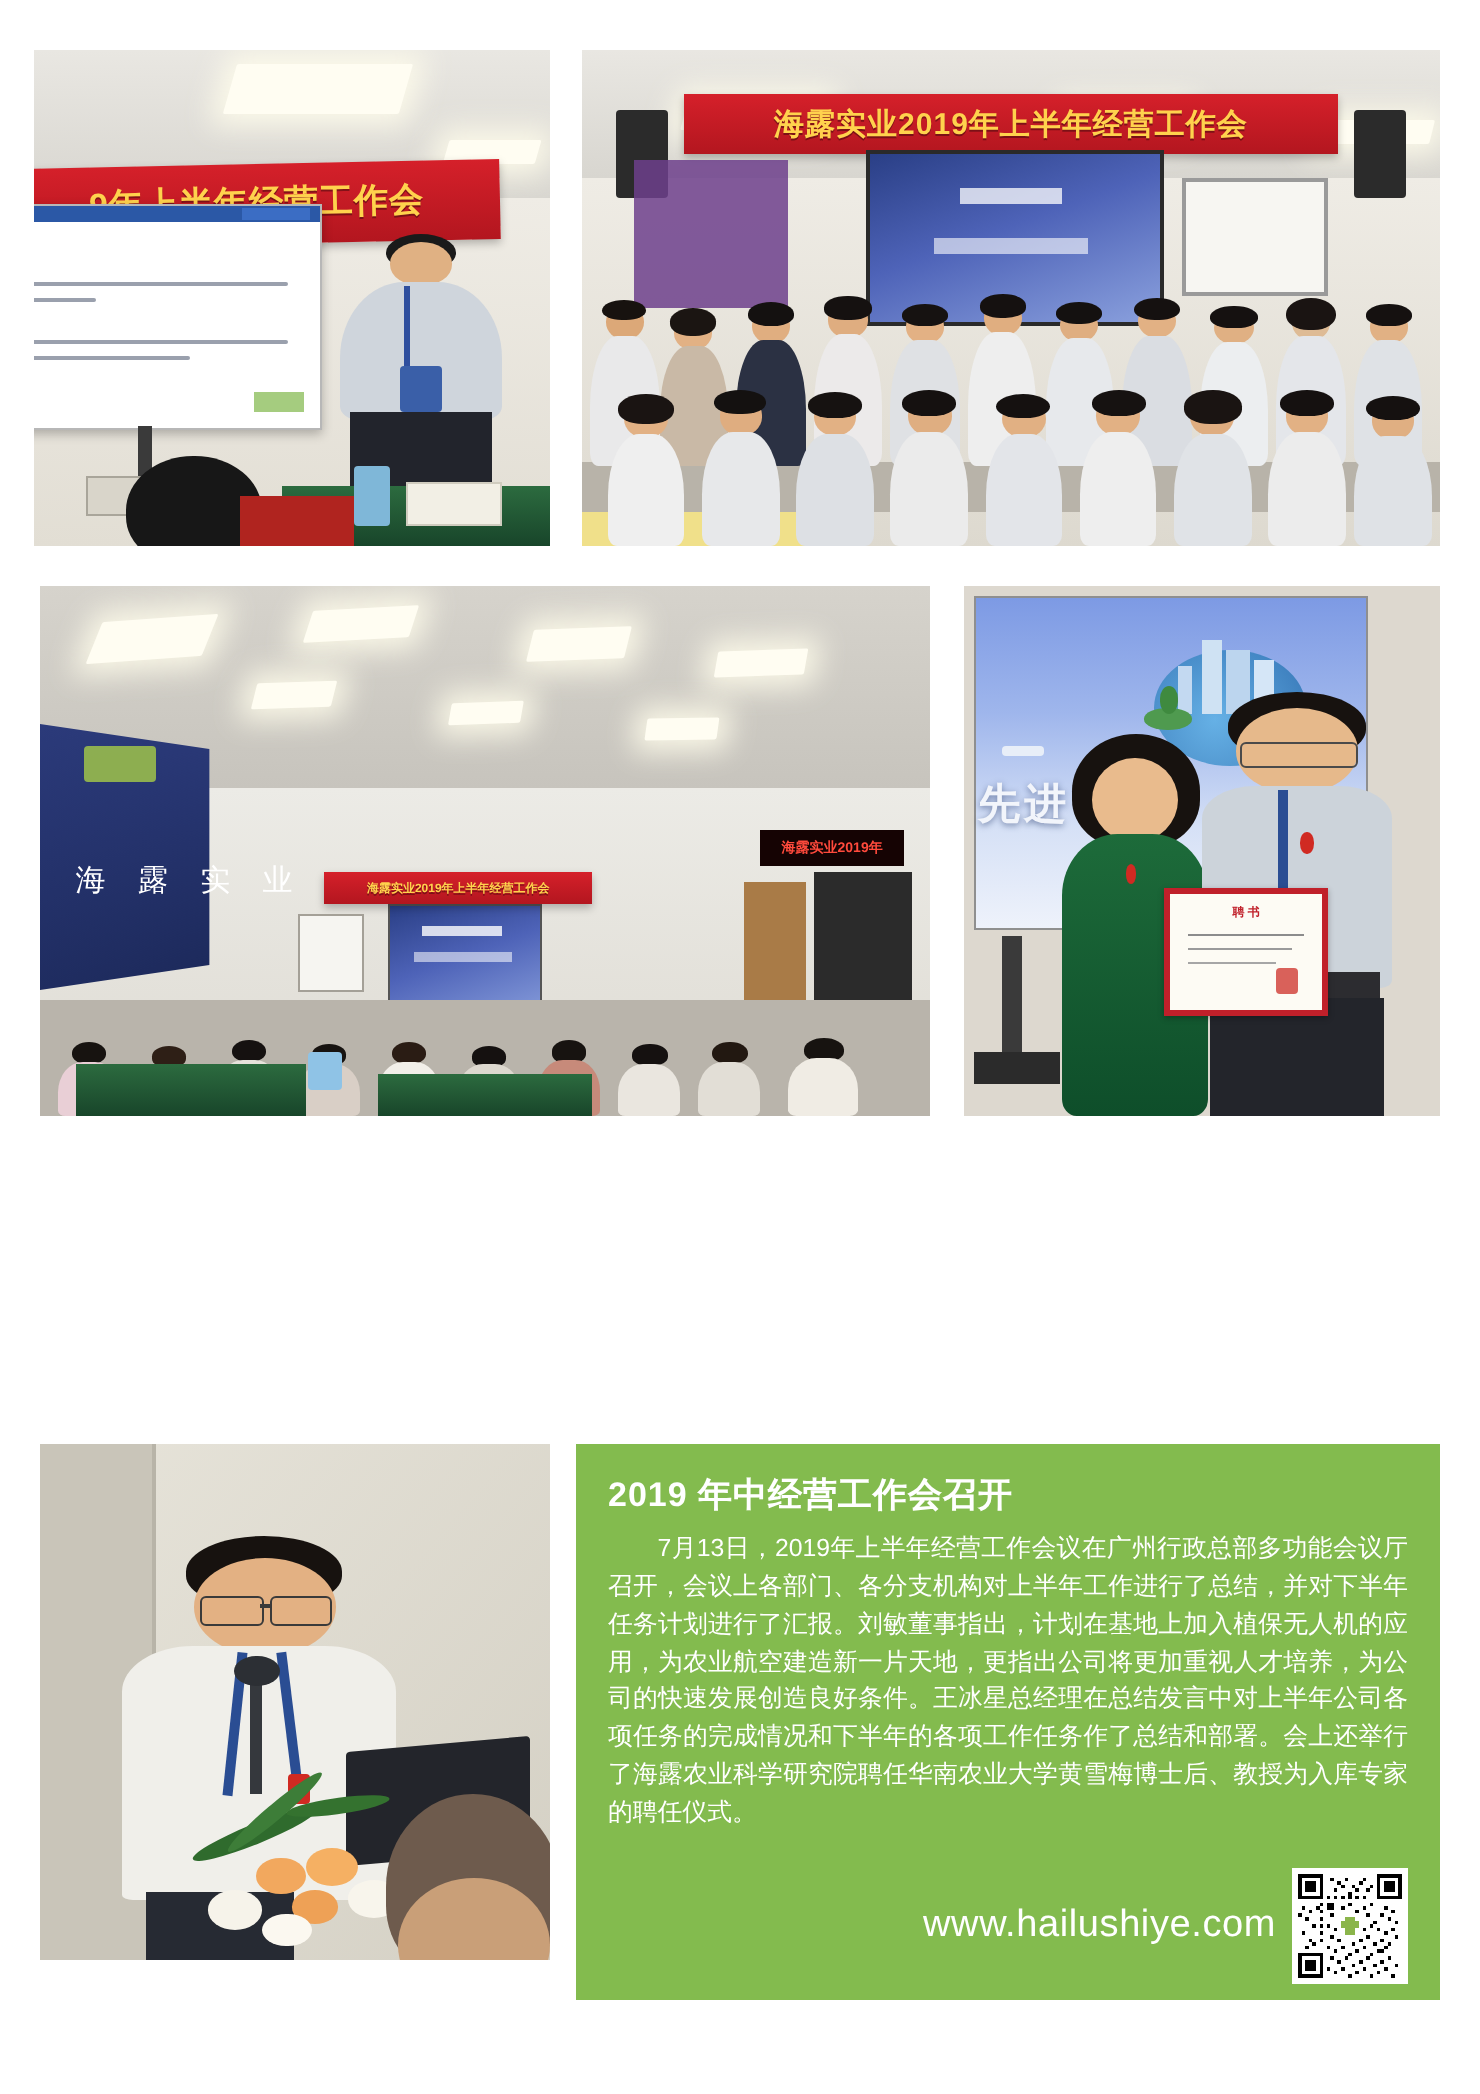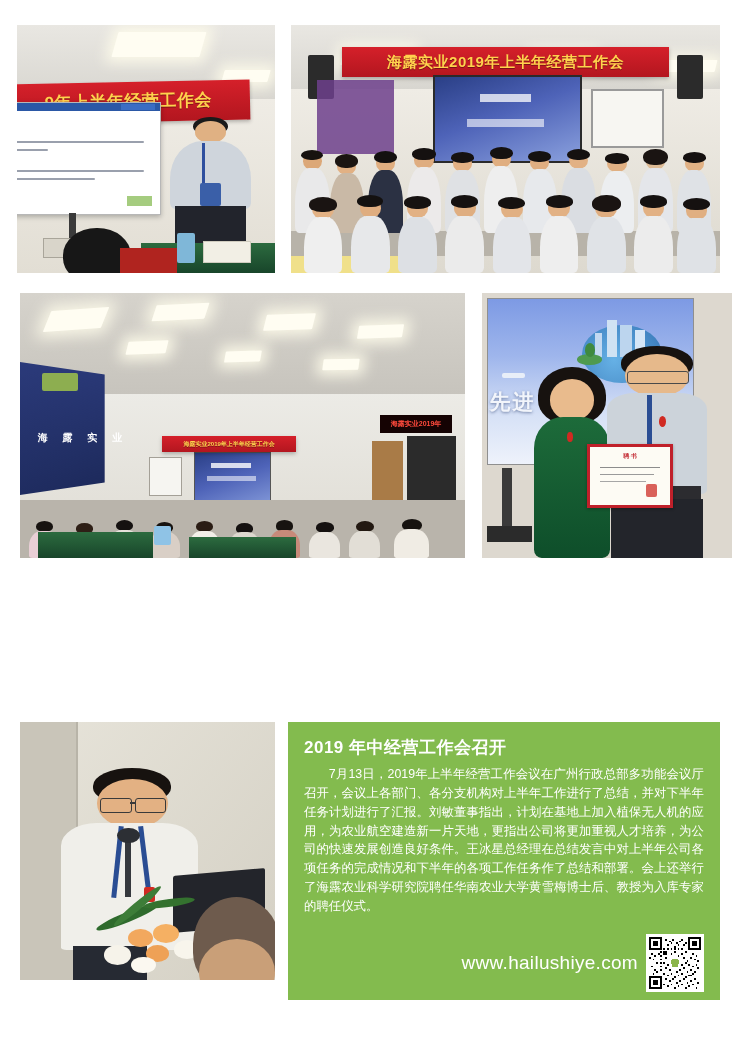--- a/index.html
+++ b/index.html
@@ -257,21 +257,21 @@
       <div class="ceil-light" style="left:24%;top:18%;width:9%;height:5%;transform:skew(-14deg,-2deg);"></div>
       <div class="ceil-light" style="left:46%;top:22%;width:8%;height:4%;transform:skew(-10deg,-2deg);"></div>
       <div class="ceil-light" style="left:68%;top:25%;width:8%;height:4%;transform:skew(-8deg,-1deg);"></div>
 
       <div class="wall" style="top:38%;bottom:0;background:linear-gradient(#ecebe6,#dedbd3);"></div>
 
       <div style="position:absolute;left:0;top:26%;width:26%;height:50%;
                   background:linear-gradient(170deg,#2b3a7a,#1d2a5c);
                   transform:perspective(220px) rotateY(26deg);transform-origin:left center;"></div>
       <div style="position:absolute;left:5%;top:30%;width:8%;height:7%;background:#9fc34a;opacity:.85;border-radius:2px;"></div>
-      <div style="position:absolute;left:4%;top:52%;color:#fff;font-size:10px;font-weight:bold;letter-spacing:6px;">海 露 实 业</div>
+      <div style="position:absolute;left:4%;top:52%;color:#fff;font-size:15px;font-weight:normal;letter-spacing:6px;">海 露 实 业</div>
 
       <div class="blue-slide" style="left:39%;top:60%;width:17%;height:22%;border:1px solid #555;"></div>
       <div style="position:absolute;left:43%;top:64%;width:9%;height:2%;background:rgba(255,255,255,.8);"></div>
       <div style="position:absolute;left:42%;top:69%;width:11%;height:2%;background:rgba(255,255,255,.55);"></div>
 
       <div class="banner" style="left:32%;top:54%;width:30%;height:6%;font-size:6px;letter-spacing:0;">
         <span>海露实业2019年上半年经营工作会</span>
       </div>
 
       <div style="position:absolute;right:3%;top:46%;width:16%;height:7%;background:#150303;
@@ -331,21 +331,21 @@
       <div class="table" style="left:4%;top:90%;width:26%;height:10%;">
           <div class="cloth"></div>
         </div>
       <div class="table" style="left:38%;top:92%;width:24%;height:8%;">
           <div class="cloth"></div>
         </div>
       <div style="position:absolute;left:30%;top:88%;width:4%;height:7%;background:#8fc3e6;border-radius:2px;"></div>
     </div>
   </div>
 
-  <div class="photo" style="left:482px;top:293px;width:238px;height:265px;padding-left:12px;">
+  <div class="photo" style="left:482px;top:293px;width:238px;height:265px;">
     <div class="scene" style="background:#ddd8cf;">
 
       <div class="sky-slide" style="left:2%;top:2%;width:82%;height:62%;border:1px solid #8f8f8f;
             background:linear-gradient(180deg,#7d9ae4,#9fb6ec 35%,#d6e1f6 70%,#eef2fb);"></div>
 
       <div style="position:absolute;left:40%;top:12%;width:32%;height:22%;
             background:radial-gradient(circle at 40% 60%,#5fb0e5,#2b6fb0);border-radius:50%;opacity:.9;"></div>
       <div style="position:absolute;left:50%;top:10%;width:4%;height:14%;background:#cfe2f3;"></div>
       <div style="position:absolute;left:55%;top:12%;width:5%;height:12%;background:#bcd5ee;"></div>
       <div style="position:absolute;left:61%;top:14%;width:4%;height:10%;background:#d5e6f7;"></div>

